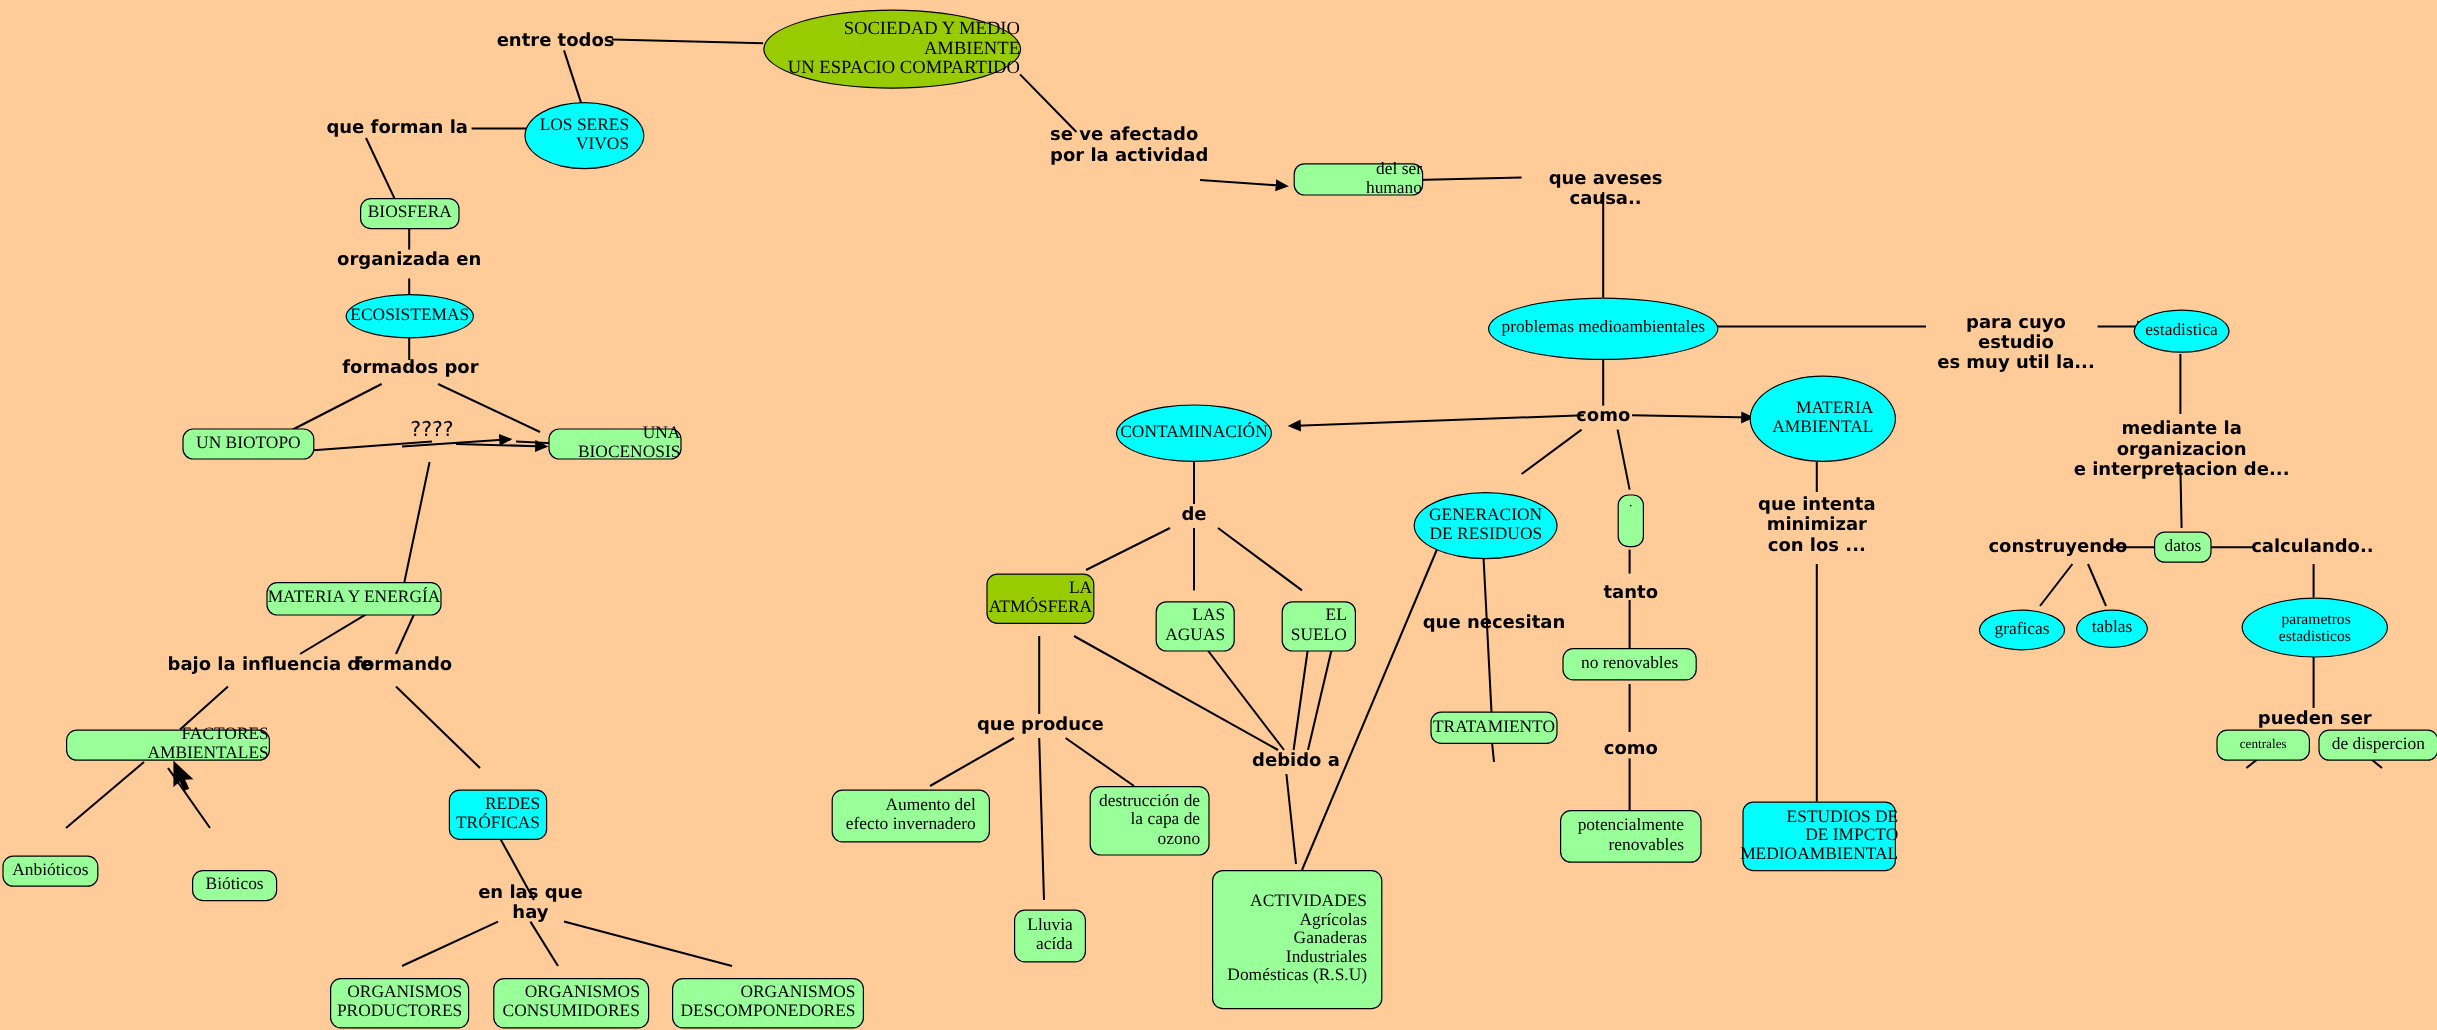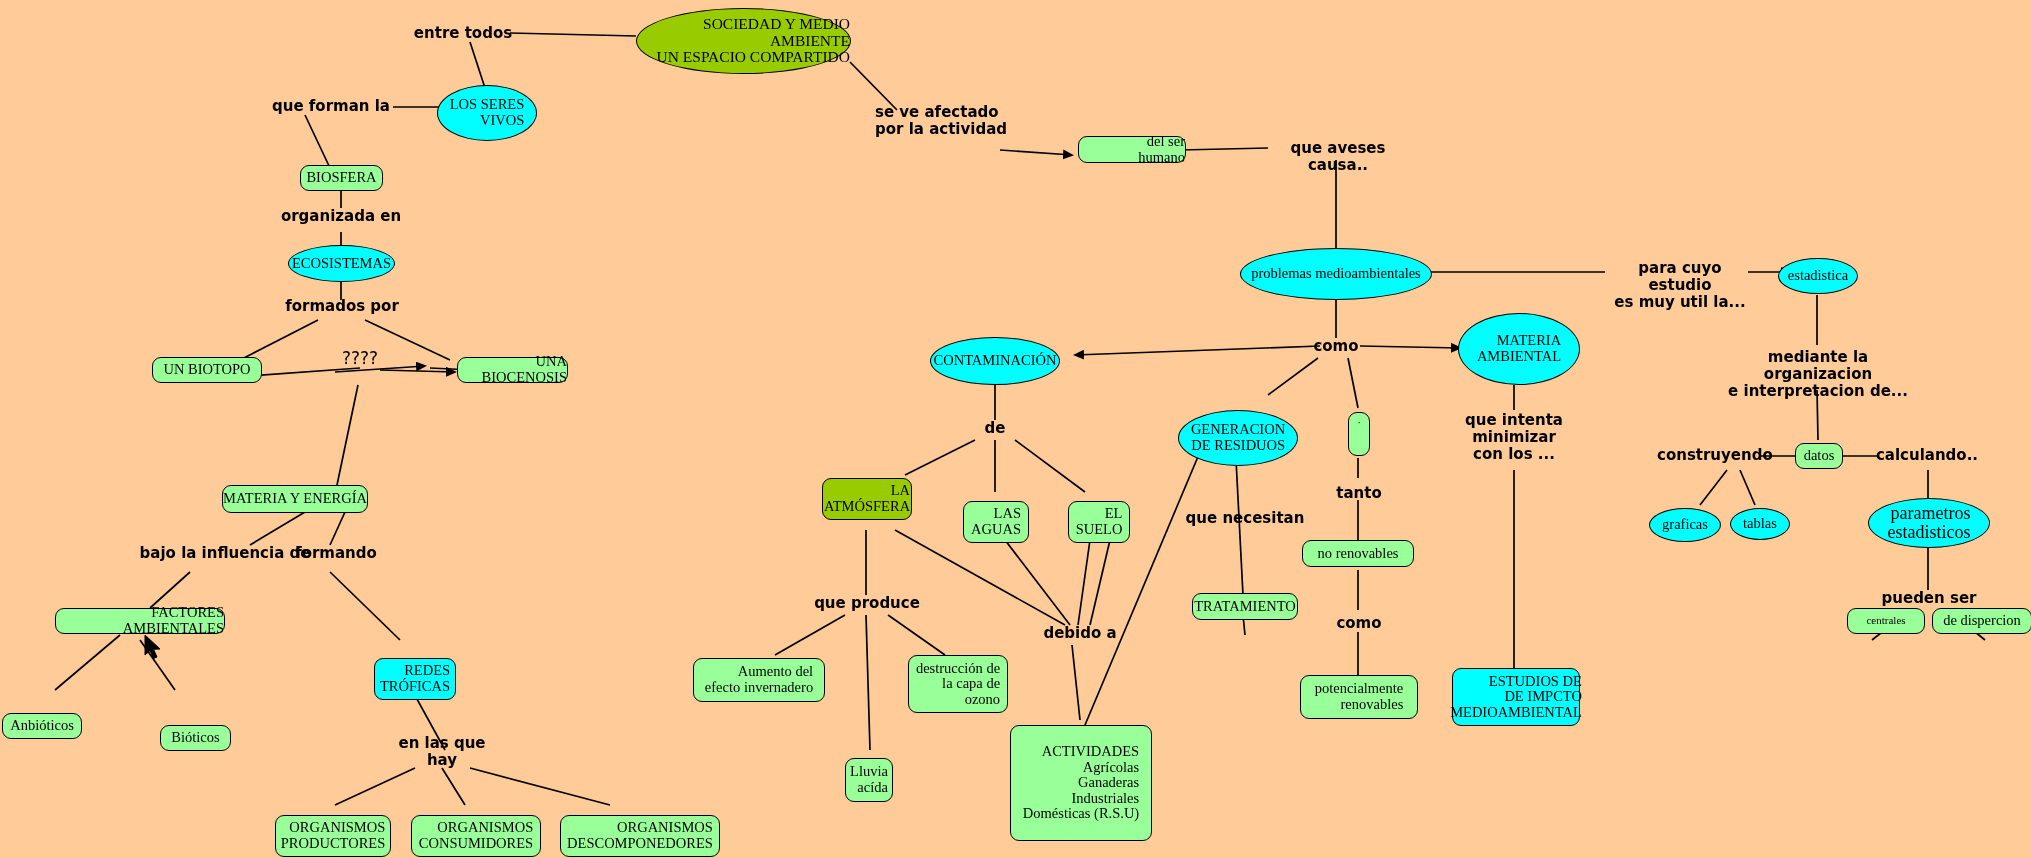--- a/index.html
+++ b/index.html
@@ -256,21 +256,21 @@
 
   <div class="link-label" style="left:812px;top:595px;width:110px;font-size:15px;">que produce</div>
 
   <div class="node rect green" style="left:693px;top:658px;width:132px;height:44px;font-size:14.5px;">Aumento del
 efecto invernadero</div>
 
   <div class="node rect green" style="left:908px;top:655px;width:100px;height:58px;font-size:14.5px;">destrucción de
 la capa de
 ozono</div>
 
-  <div class="node rect green" style="left:845px;top:758px;width:48px;height:44px;font-size:14.5px;">Lluvia
+  <div class="node rect green" style="left:845px;top:758px;width:60px;height:44px;font-size:14.5px;">Lluvia
 acída</div>
 
   <div class="link-label" style="left:1034px;top:625px;width:92px;font-size:15px;">debido a</div>
 
   <div class="node rect green" style="left:1010px;top:725px;width:142px;height:116px;font-size:14.5px;">ACTIVIDADES
 Agrícolas
 Ganaderas
 Industriales
 Domésticas (R.S.U)</div>
 
@@ -285,21 +285,21 @@
   <div class="node rect green" style="left:1795px;top:443px;width:48px;height:26px;font-size:14.5px;">datos</div>
 
   <div class="link-label" style="left:1657px;top:447px;width:112px;font-size:15px;">construyendo</div>
 
   <div class="node ell cyan" style="left:1649px;top:508px;width:72px;height:34px;font-size:14.5px;">graficas</div>
 
   <div class="node ell cyan" style="left:1730px;top:508px;width:60px;height:32px;font-size:14.5px;">tablas</div>
 
   <div class="link-label" style="left:1868px;top:447px;width:118px;font-size:15px;">calculando..</div>
 
-  <div class="node ell cyan" style="left:1868px;top:498px;width:122px;height:50px;font-size:18px;">parametros
+  <div class="node ell cyan" style="left:1868px;top:498px;width:122px;height:50px;font-size:13px;">parametros
 estadisticos</div>
 
   <div class="link-label" style="left:1878px;top:590px;width:102px;font-size:15px;">pueden ser</div>
 
   <div class="node rect green" style="left:1847px;top:608px;width:78px;height:26px;font-size:11px;">centrales</div>
 
   <div class="node rect green" style="left:1932px;top:608px;width:100px;height:26px;font-size:14.5px;">de dispercion</div>
 
   <svg class="cursor-arrow" style="left:144px;top:634px;" width="20" height="28" viewBox="0 0 20 28" xmlns="http://www.w3.org/2000/svg">
     <path d="M1,1 L1,21 L6,16.5 L9.5,24.5 L13,23 L9.5,15.3 L16,15 Z" fill="#000" stroke="#000" stroke-width="1"></path>

